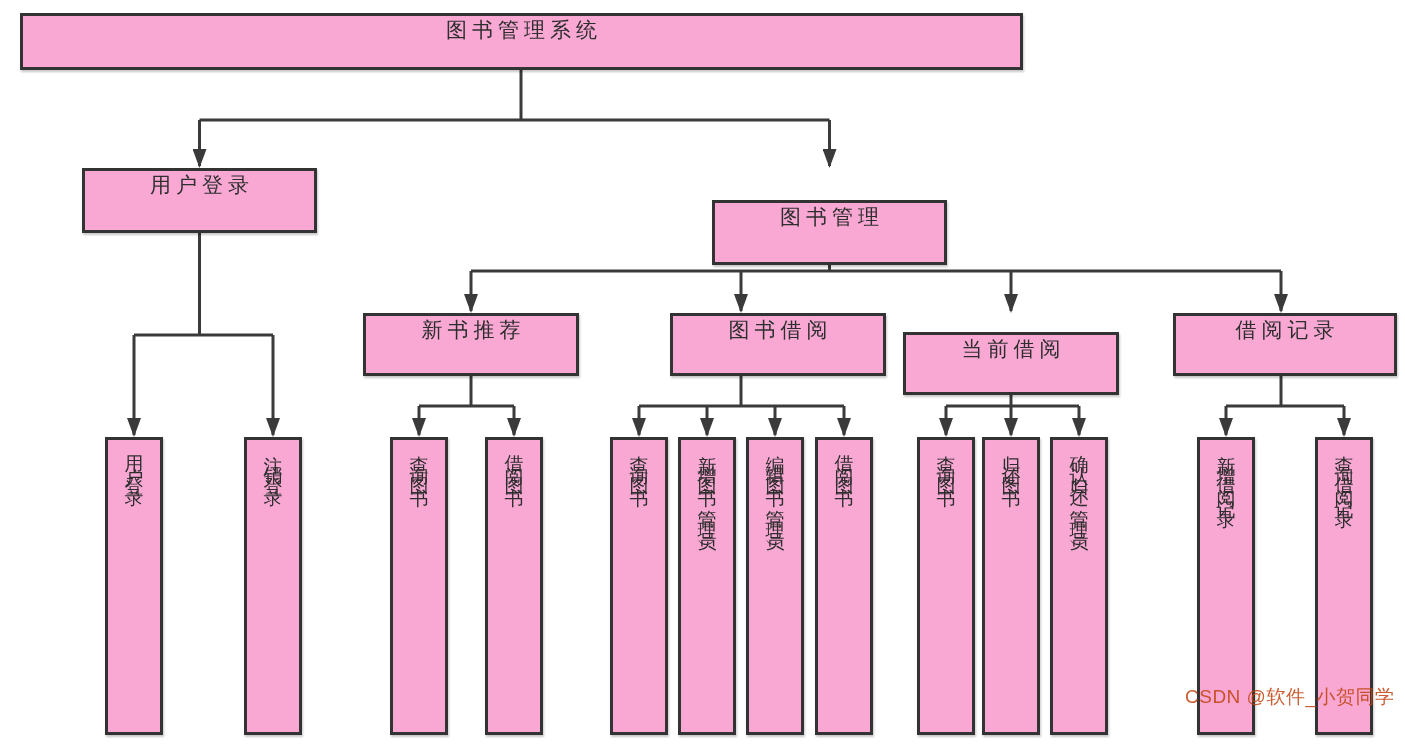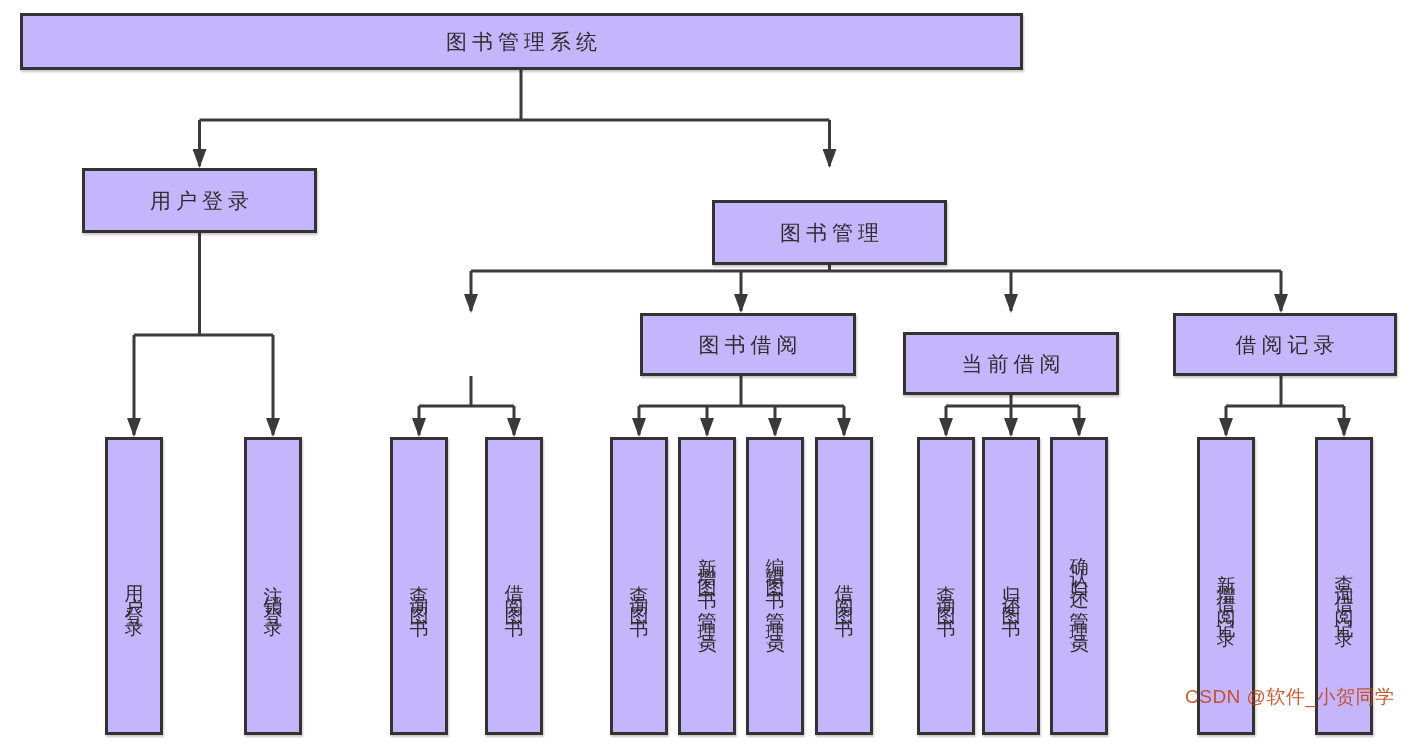--- a/index.html
+++ b/index.html
@@ -13,25 +13,24 @@
   }
   .connectors {
     position: absolute;
     left: 0; top: 0;
     width: 1405px; height: 747px;
     z-index: 1;
   }
   .node {
     position: absolute;
     box-sizing: border-box;
-    background: #c4b5fd;
+    background: #f9a8d4;
     border: 3px solid #333333;
     box-shadow: 1px 2px 2px rgba(0,0,0,0.22);
     display: flex;
-    align-items: center;
     justify-content: center;
     color: #2e2e2e;
     z-index: 2;
   }
   .node-h { font-size: 21px; letter-spacing: 5px; text-indent: 5px; white-space: nowrap; }
   .node-v { font-size: 19px; }
   .node-v .label {
     writing-mode: vertical-rl;
     text-orientation: mixed;
     letter-spacing: 11px;
@@ -110,21 +109,24 @@
     <span class="label">图书管理系统</span>
   </div>
 
   <div class="node node-h" style="left:82px; top:168px; width:235px; height:65px;">
     <span class="label">用户登录</span>
   </div>
   <div class="node node-h" style="left:712px; top:168px; width:235px; height:65px;margin-top:32px;">
     <span class="label">图书管理</span>
   </div>
 
-  <div class="node node-h" style="left:640px; top:313px; width:216px; height:63px;">
+  <div class="node node-h" style="left:363px; top:313px; width:216px; height:63px;">
+    <span class="label">新书推荐</span>
+  </div>
+  <div class="node node-h" style="left:670px; top:313px; width:216px; height:63px;">
     <span class="label">图书借阅</span>
   </div>
   <div class="node node-h" style="left:903px; top:332px; width:216px; height:63px;">
     <span class="label">当前借阅</span>
   </div>
   <div class="node node-h" style="left:1173px; top:313px; width:224px; height:63px;">
     <span class="label">借阅记录</span>
   </div>
 
   <div class="node node-v" style="left:105px; top:437px; width:58px; height:298px;">

